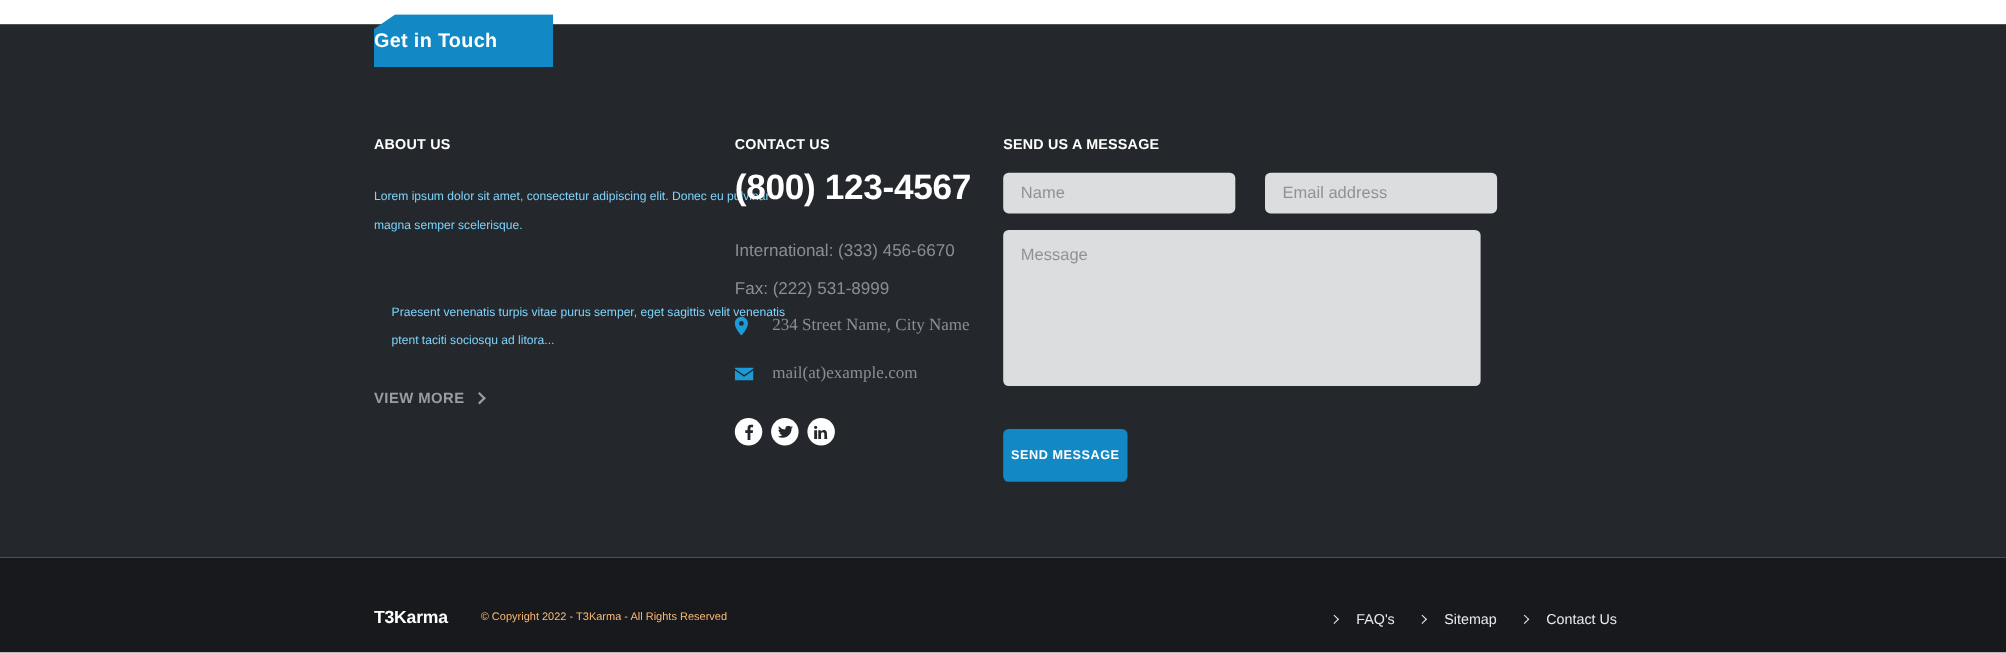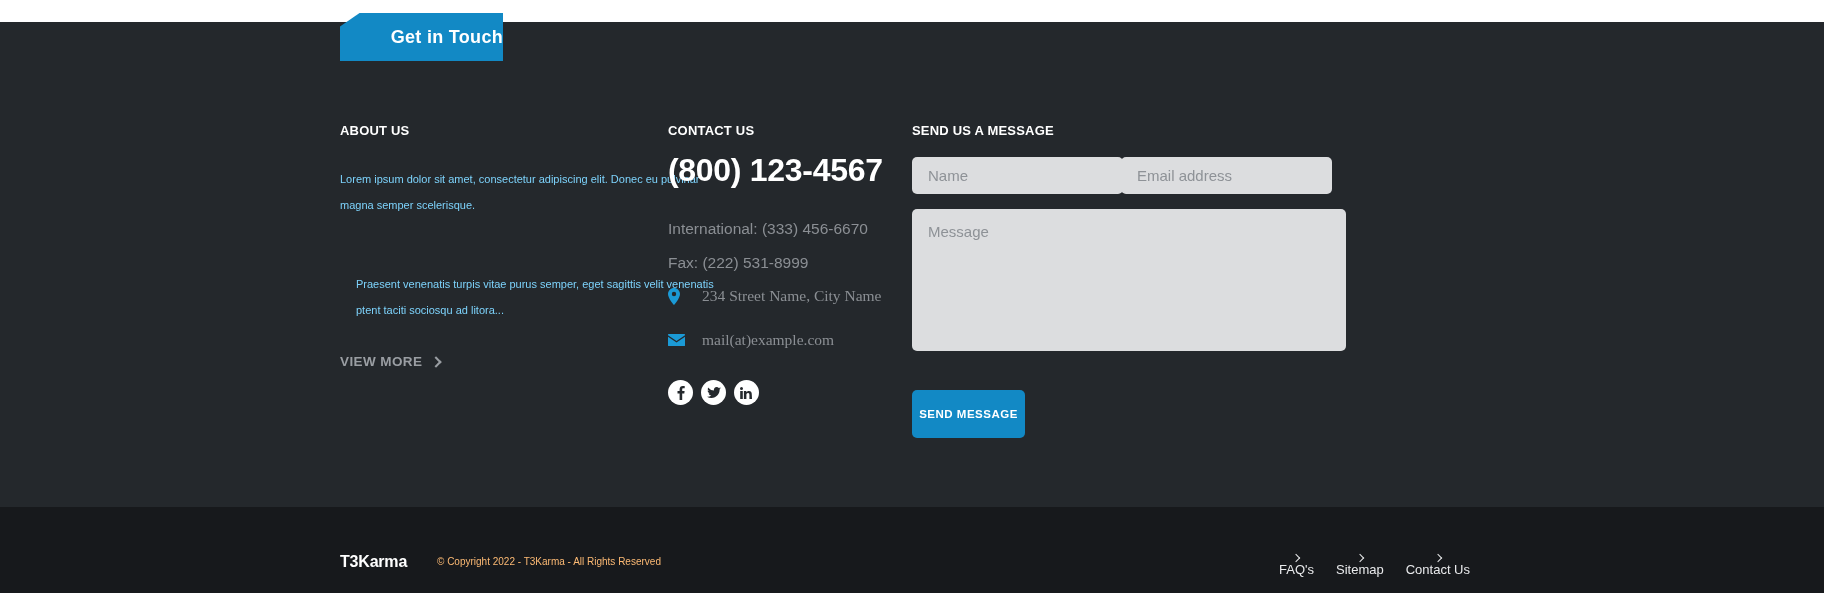--- a/index.html
+++ b/index.html
@@ -39,21 +39,21 @@
     top: 13px;
     width: 163px;
     height: 48px;
     background: #1289c5;
     color: #ffffff;
     font-size: 18px;
     font-weight: 700;
     letter-spacing: 0.3px;
     display: flex;
     align-items: center;
-    justify-content: flex-end;
+    justify-content: flex-start;
     clip-path: polygon(12% 0%, 100% 0%, 100% 100%, 0% 100%, 0% 28%);
     z-index: 5;
   }
 
   
   .footer-main {
     position: absolute;
     left: 0;
     top: 22px;
     width: 1824px;
@@ -194,21 +194,21 @@
     border-radius: 5px;
     color: #0f766e;
     font-family: "Liberation Sans", sans-serif;
     font-size: 15px;
     padding: 0 16px;
     outline: none;
   }
   .field::placeholder { color: #8e9297; opacity: 1; }
 
   .f-name  { top: 135px; left: 0;    width: 211px; height: 37px; }
-  .f-email { top: 135px; left: 209px; width: 211px; height: 37px; }
+  .f-email { top: 135px; left: 238px; width: 211px; height: 37px; }
 
   .f-msg {
     position: absolute;
     top: 187px;
     left: 0;
     width: 434px;
     height: 142px;
     background: #dcdddf;
     border: none;
     border-radius: 5px;
@@ -276,26 +276,25 @@
   .bottom-links {
     position: absolute;
     right: 0;
     top: 48px;
     display: flex;
     gap: 22px;
   }
   .bottom-link {
     display: flex;
     align-items: center;
-    gap: 1px;
+    gap: 17px;
     color: #e9eaec;
     font-size: 13px;
     text-decoration: none;
     cursor: pointer;
-    flex-direction: column;
   }
   .chev-sm {
     display: inline-block;
     width: 6px;
     height: 6px;
     border-right: 1.8px solid currentColor;
     border-top: 1.8px solid currentColor;
     transform: rotate(45deg);
   }
 </style>

